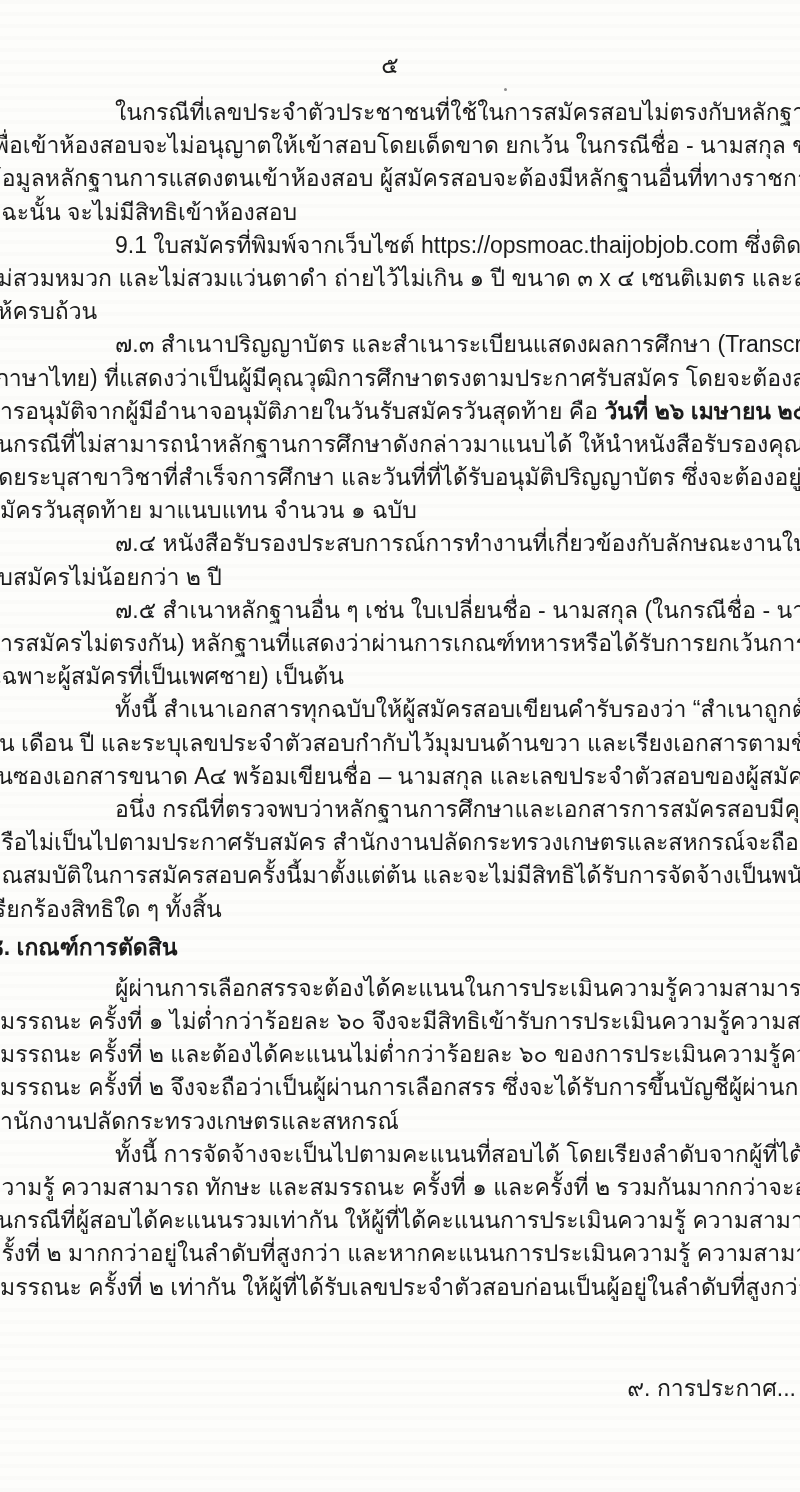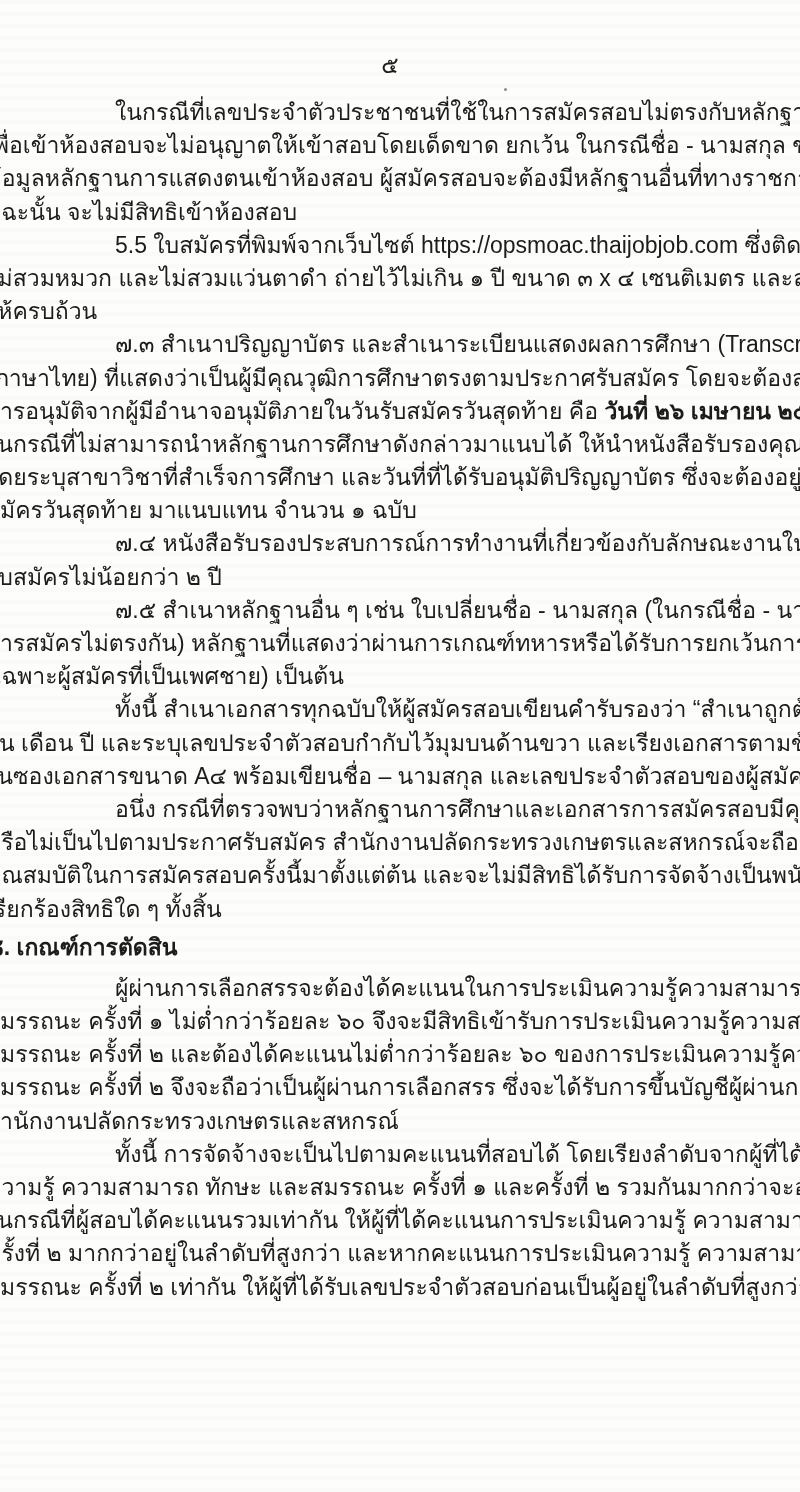--- a/index.html
+++ b/index.html
@@ -85,21 +85,21 @@
   <div class="content">
 
     <div>
       <div class="tline indent">ในกรณีที่เลขประจำตัวประชาชนที่ใช้ในการสมัครสอบไม่ตรงกับหลักฐานการแสดงตน</div>
       <div class="tline">เพื่อเข้าห้องสอบจะไม่อนุญาตให้เข้าสอบโดยเด็ดขาด ยกเว้น ในกรณีชื่อ - นามสกุล ของผู้สมัครสอบไม่ตรงกับ</div>
       <div class="tline">ข้อมูลหลักฐานการแสดงตนเข้าห้องสอบ ผู้สมัครสอบจะต้องมีหลักฐานอื่นที่ทางราชการออกให้ไปยืนยัน</div>
       <div class="tline">มิฉะนั้น จะไม่มีสิทธิเข้าห้องสอบ</div>
     </div>
 
     <div>
-      <div class="tline indent"><span>5.5 ใบสมัครที่พิมพ์จากเว็บไซต์ </span><span>https://opsmoac.thaijobjob.com</span><span> ซึ่งติดรูปถ่ายหน้าตรง</span></div>
+      <div class="tline indent"><span>9.1 ใบสมัครที่พิมพ์จากเว็บไซต์ </span><span>https://opsmoac.thaijobjob.com</span><span> ซึ่งติดรูปถ่ายหน้าตรง</span></div>
       <div class="tline">ไม่สวมหมวก และไม่สวมแว่นตาดำ ถ่ายไว้ไม่เกิน ๑ ปี ขนาด ๓ x ๔ เซนติเมตร และลงลายมือชื่อในใบสมัคร</div>
       <div class="tline">ให้ครบถ้วน</div>
     </div>
 
     <div>
       <div class="tline indent">๗.๓ สำเนาปริญญาบัตร และสำเนาระเบียนแสดงผลการศึกษา (Transcript of Records)</div>
       <div class="tline">(ภาษาไทย) ที่แสดงว่าเป็นผู้มีคุณวุฒิการศึกษาตรงตามประกาศรับสมัคร โดยจะต้องสำเร็จการศึกษาและได้รับ</div>
       <div class="tline"><span>การอนุมัติจากผู้มีอำนาจอนุมัติภายในวันรับสมัครวันสุดท้าย คือ </span><span class="bold-date">วันที่ ๒๖ เมษายน ๒๕๖๗</span></div>
       <div class="tline">ในกรณีที่ไม่สามารถนำหลักฐานการศึกษาดังกล่าวมาแนบได้ ให้นำหนังสือรับรองคุณวุฒิที่สถานศึกษาออกให้</div>
       <div class="tline">โดยระบุสาขาวิชาที่สำเร็จการศึกษา และวันที่ที่ได้รับอนุมัติปริญญาบัตร ซึ่งจะต้องอยู่ภายในกำหนดวันรับ</div>
@@ -143,14 +143,15 @@
     <div>
       <div class="tline indent">ทั้งนี้ การจัดจ้างจะเป็นไปตามคะแนนที่สอบได้ โดยเรียงลำดับจากผู้ที่ได้คะแนนการประเมิน</div>
       <div class="tline">ความรู้ ความสามารถ ทักษะ และสมรรถนะ ครั้งที่ ๑ และครั้งที่ ๒ รวมกันมากกว่าจะอยู่ในลำดับที่สูงกว่า</div>
       <div class="tline">ในกรณีที่ผู้สอบได้คะแนนรวมเท่ากัน ให้ผู้ที่ได้คะแนนการประเมินความรู้ ความสามารถ ทักษะ และสมรรถนะ</div>
       <div class="tline">ครั้งที่ ๒ มากกว่าอยู่ในลำดับที่สูงกว่า และหากคะแนนการประเมินความรู้ ความสามารถ ทักษะ และ</div>
       <div class="tline">สมรรถนะ ครั้งที่ ๒ เท่ากัน ให้ผู้ที่ได้รับเลขประจำตัวสอบก่อนเป็นผู้อยู่ในลำดับที่สูงกว่า</div>
     </div>
 
   </div>
 
+  <div class="footer-continuation">๙. การประกาศ...</div>
 
 </div>
 
 </body></html>

